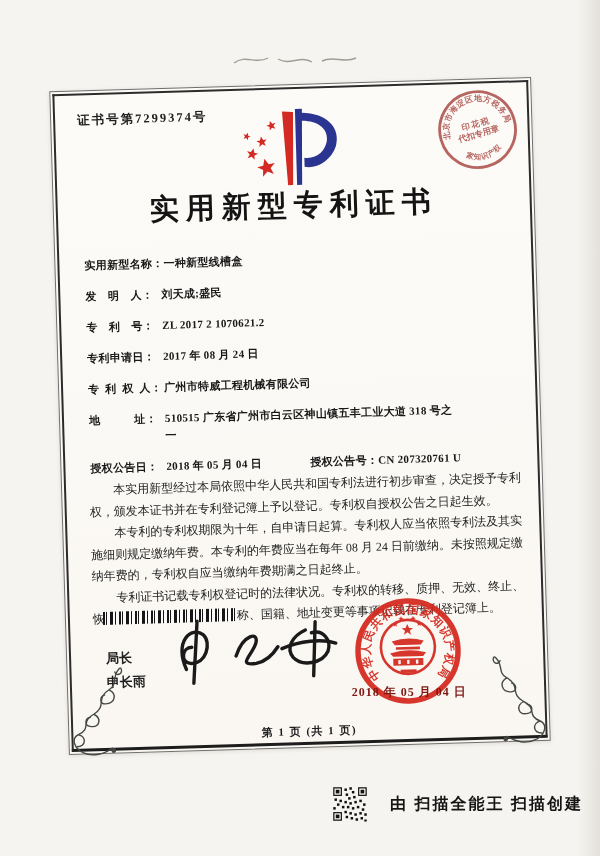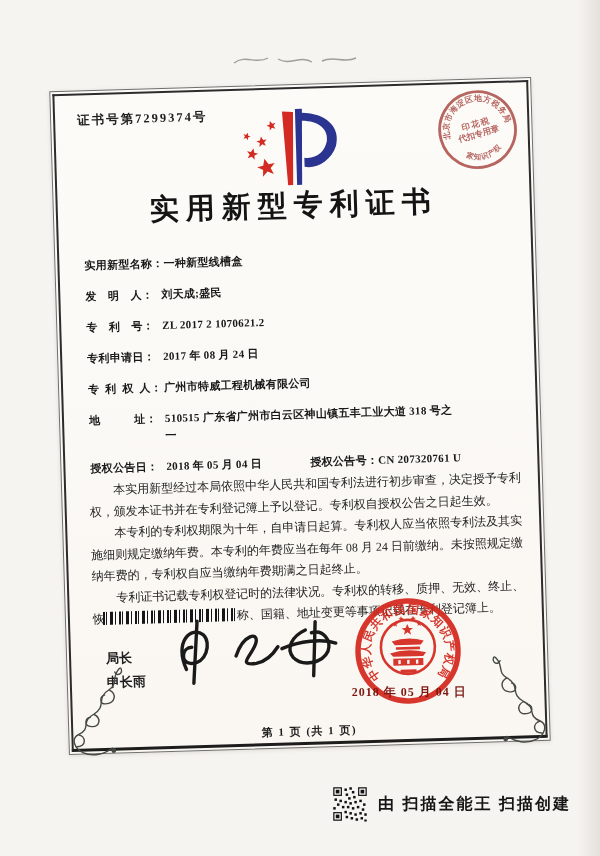--- a/index.html
+++ b/index.html
@@ -57,21 +57,21 @@
   .seal-date {
     position: absolute; left: 256px; top: 87px; width: 128px; text-align: center;
     font-size: 12px; font-weight: 700; color: #7e1611; letter-spacing: 1px; transform: rotate(1.5deg);
   }
   .pagefoot { position: absolute; left: 0; right: 0; top: 124px; text-align: center; font-size: 11px; font-weight: 600; letter-spacing: 1.5px; }
 
   .flourish { position: absolute; width: 58px; height: 90px; top: 578px; }
   .fl-l { left: 2px; }
   .fl-r { right: 2px; transform: scaleX(-1); }
 
-  .credit { position: absolute; left: 332px; top: 786px; display: flex; align-items: center; gap: 10px; }
+  .credit { position: absolute; left: 332px; top: 786px; display: flex; align-items: center; gap: 22px; }
   .qr { width: 36px; height: 36px; }
   .credit-text { font-family: "Liberation Sans", sans-serif; font-size: 16px; font-weight: 700; letter-spacing: 2px; color: #151515; }
 </style>
 </head>
 <body>
 
 <div class="canvas">
 
   <svg class="top-orn" viewBox="0 0 130 16">
     <path d="M2,11 C14,2 24,13 36,6 M46,7 C58,14 68,3 80,10 M90,9 C102,3 112,12 124,6" fill="none" stroke="#55594f" stroke-width="1.4"></path>

